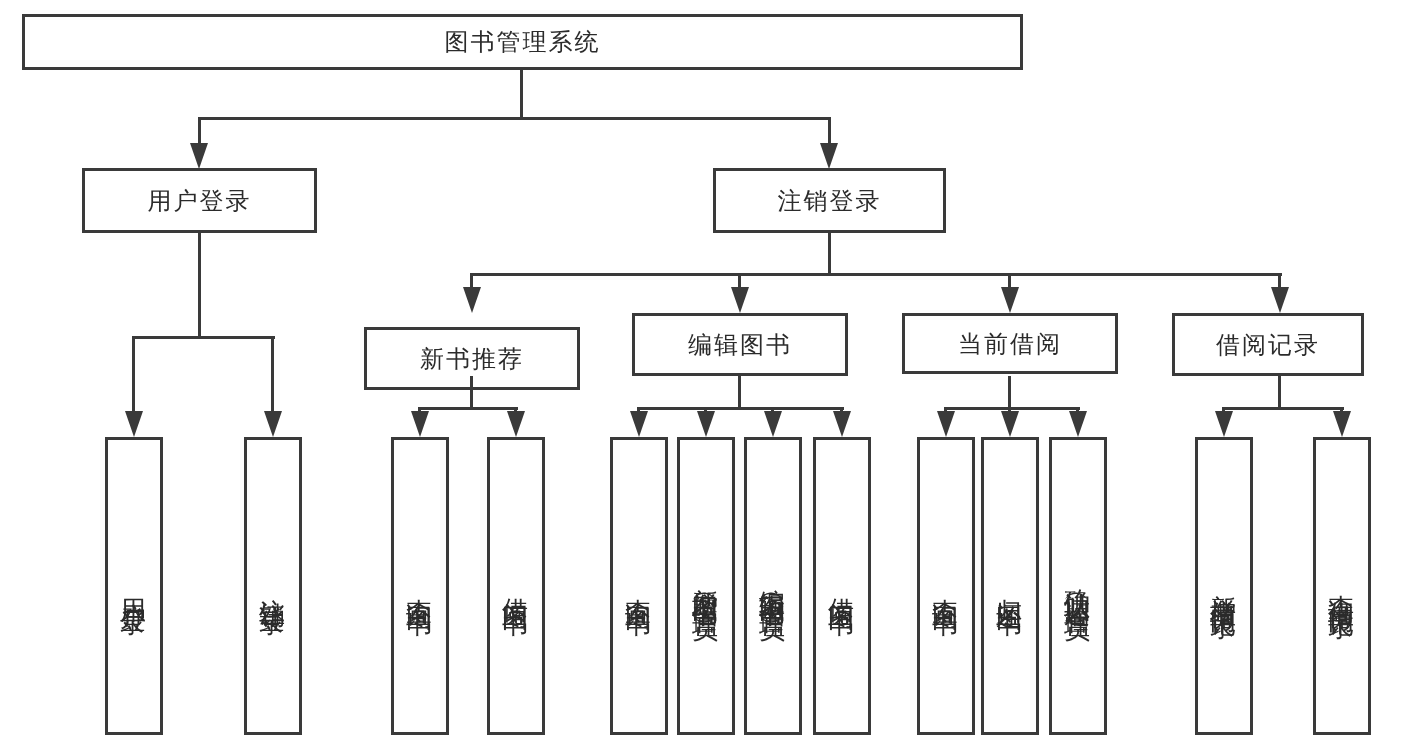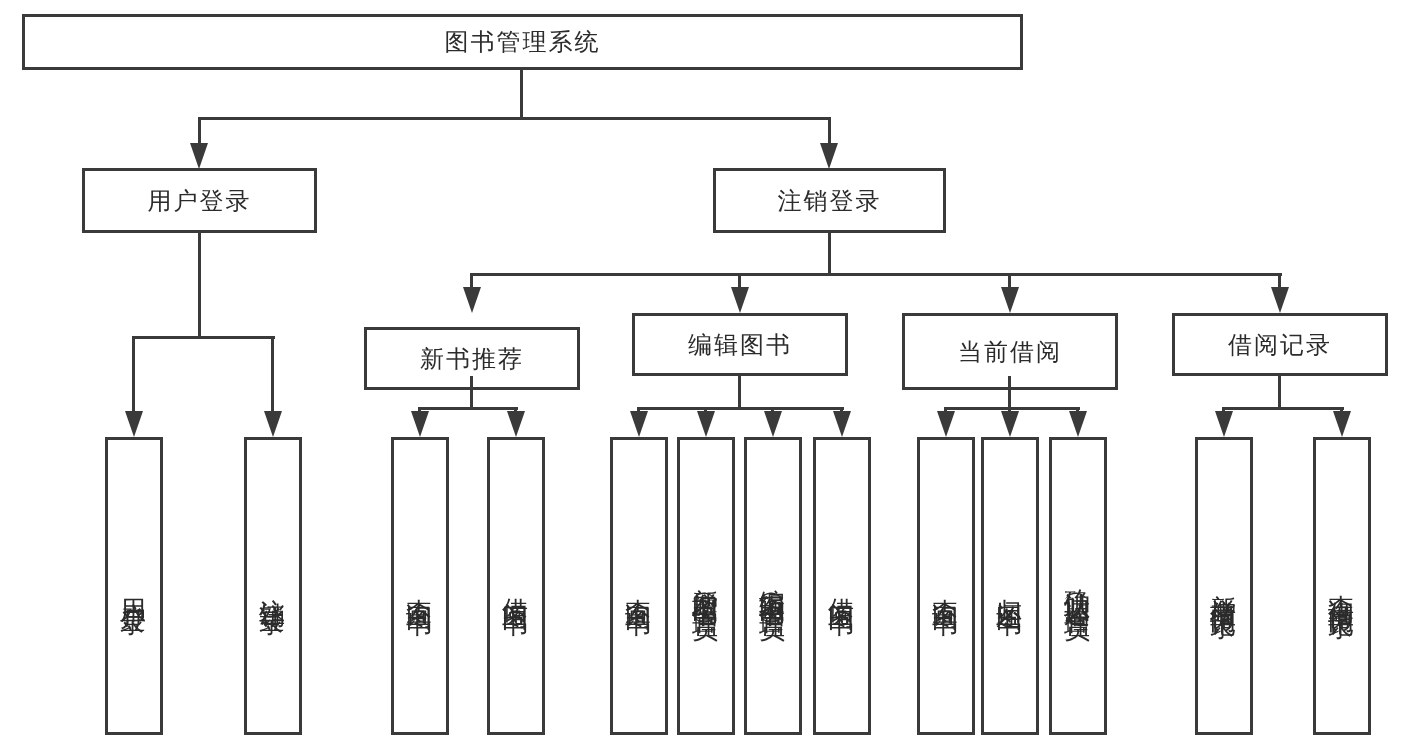--- a/index.html
+++ b/index.html
@@ -50,24 +50,24 @@
   <div class="box" style="left:713px;top:168px;width:233px;height:65px">
     <span class="lbl">注销登录</span>
   </div>
 
   <div class="box" style="left:364px;top:327px;width:216px;height:63px">
     <span class="lbl">新书推荐</span>
   </div>
   <div class="box" style="left:632px;top:313px;width:216px;height:63px">
     <span class="lbl">编辑图书</span>
   </div>
-  <div class="box" style="left:902px;top:313px;width:216px;height:77px">
+  <div class="box" style="left:902px;top:313px;width:216px;height:61px">
     <span class="lbl">当前借阅</span>
   </div>
-  <div class="box" style="left:1172px;top:313px;width:216px;height:63px">
+  <div class="box" style="left:1172px;top:313px;width:192px;height:63px">
     <span class="lbl">借阅记录</span>
   </div>
 
   <div class="box vbox" style="left:105px;top:437px;width:58px;height:298px">
     <span class="lbl">用户登录</span>
   </div>
   <div class="box vbox" style="left:244px;top:437px;width:58px;height:298px">
     <span class="lbl">注销登录</span>
   </div>
 

